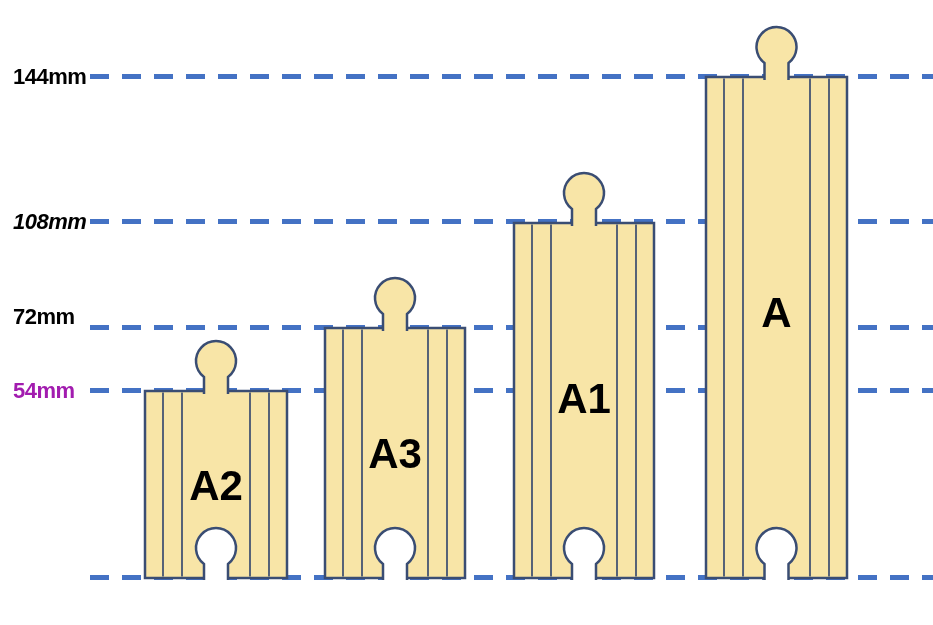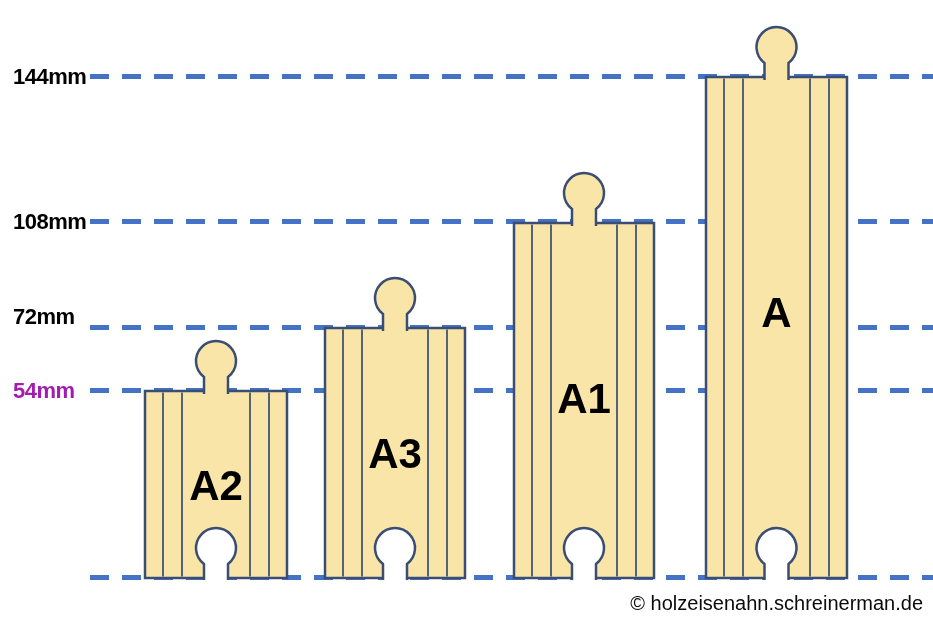--- a/index.html
+++ b/index.html
@@ -16,25 +16,24 @@
   .track { position:absolute; z-index:2; }
   .copyright {
     position:absolute; right:10px; top:592px; font-size:20px; color:#0a0a0a;
     z-index:3; white-space:nowrap;
   }
 </style>
 </head>
 <body>
 
 <div class="stage" id="stage">
-  <div class="copyright">© holzeisenahn.schreinerman.de</div>
 <div class="dashline" style="top: 73.5px; height: 5px; background: repeating-linear-gradient(90deg, rgb(68, 114, 196) 0px, rgb(68, 114, 196) 19px, transparent 19px, transparent 32px);"></div>
     <div class="mmlabel" style="top: 77px; color: rgb(0, 0, 0);">144mm</div>
     <div class="dashline" style="top: 218.5px; height: 5px; background: repeating-linear-gradient(90deg, rgb(68, 114, 196) 0px, rgb(68, 114, 196) 19px, transparent 19px, transparent 32px);"></div>
-    <div class="mmlabel" style="top: 222px; color: rgb(0, 0, 0);">108mm</div>
+    <div class="mmlabel" style="top: 222px; color: rgb(0, 0, 0); font-style: italic;">108mm</div>
     <div class="dashline" style="top: 324.5px; height: 5px; background: repeating-linear-gradient(90deg, rgb(68, 114, 196) 0px, rgb(68, 114, 196) 19px, transparent 19px, transparent 32px);"></div>
     <div class="mmlabel" style="top: 317px; color: rgb(0, 0, 0);">72mm</div>
     <div class="dashline" style="top: 387.5px; height: 5px; background: repeating-linear-gradient(90deg, rgb(68, 114, 196) 0px, rgb(68, 114, 196) 19px, transparent 19px, transparent 32px);"></div>
     <div class="mmlabel" style="top: 391px; color: #a21caf;">54mm</div>
     <div class="dashline" style="top: 574.5px; height: 5px; background: repeating-linear-gradient(90deg, rgb(68, 114, 196) 0px, rgb(68, 114, 196) 19px, transparent 19px, transparent 32px);"></div>
     <svg width="148" height="243" viewBox="0 0 148 243" class="track" style="left: 142px; top: 338px;">
       <rect x="3" y="53" width="142" height="187" fill="#f8e5a7" stroke="#3a4d73" stroke-width="2.5"></rect>
       <line x1="21" y1="54.5" x2="21" y2="238.5" stroke="#445473" stroke-width="1.8"></line>
       <line x1="127" y1="54.5" x2="127" y2="238.5" stroke="#445473" stroke-width="1.8"></line>
       <line x1="40" y1="54.5" x2="40" y2="238.5" stroke="#445473" stroke-width="1.8"></line>

